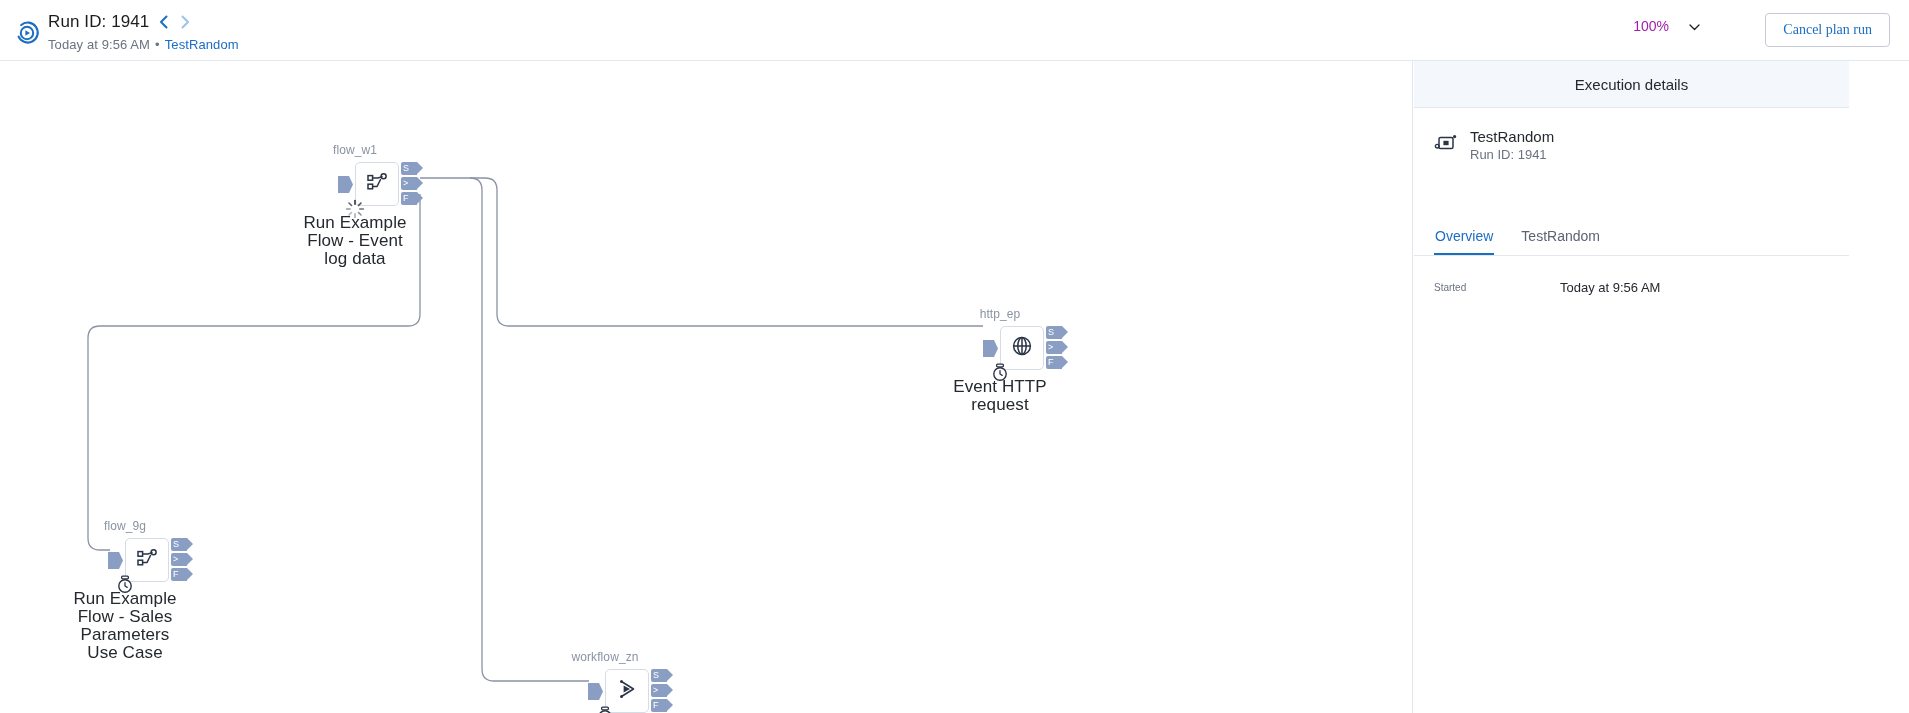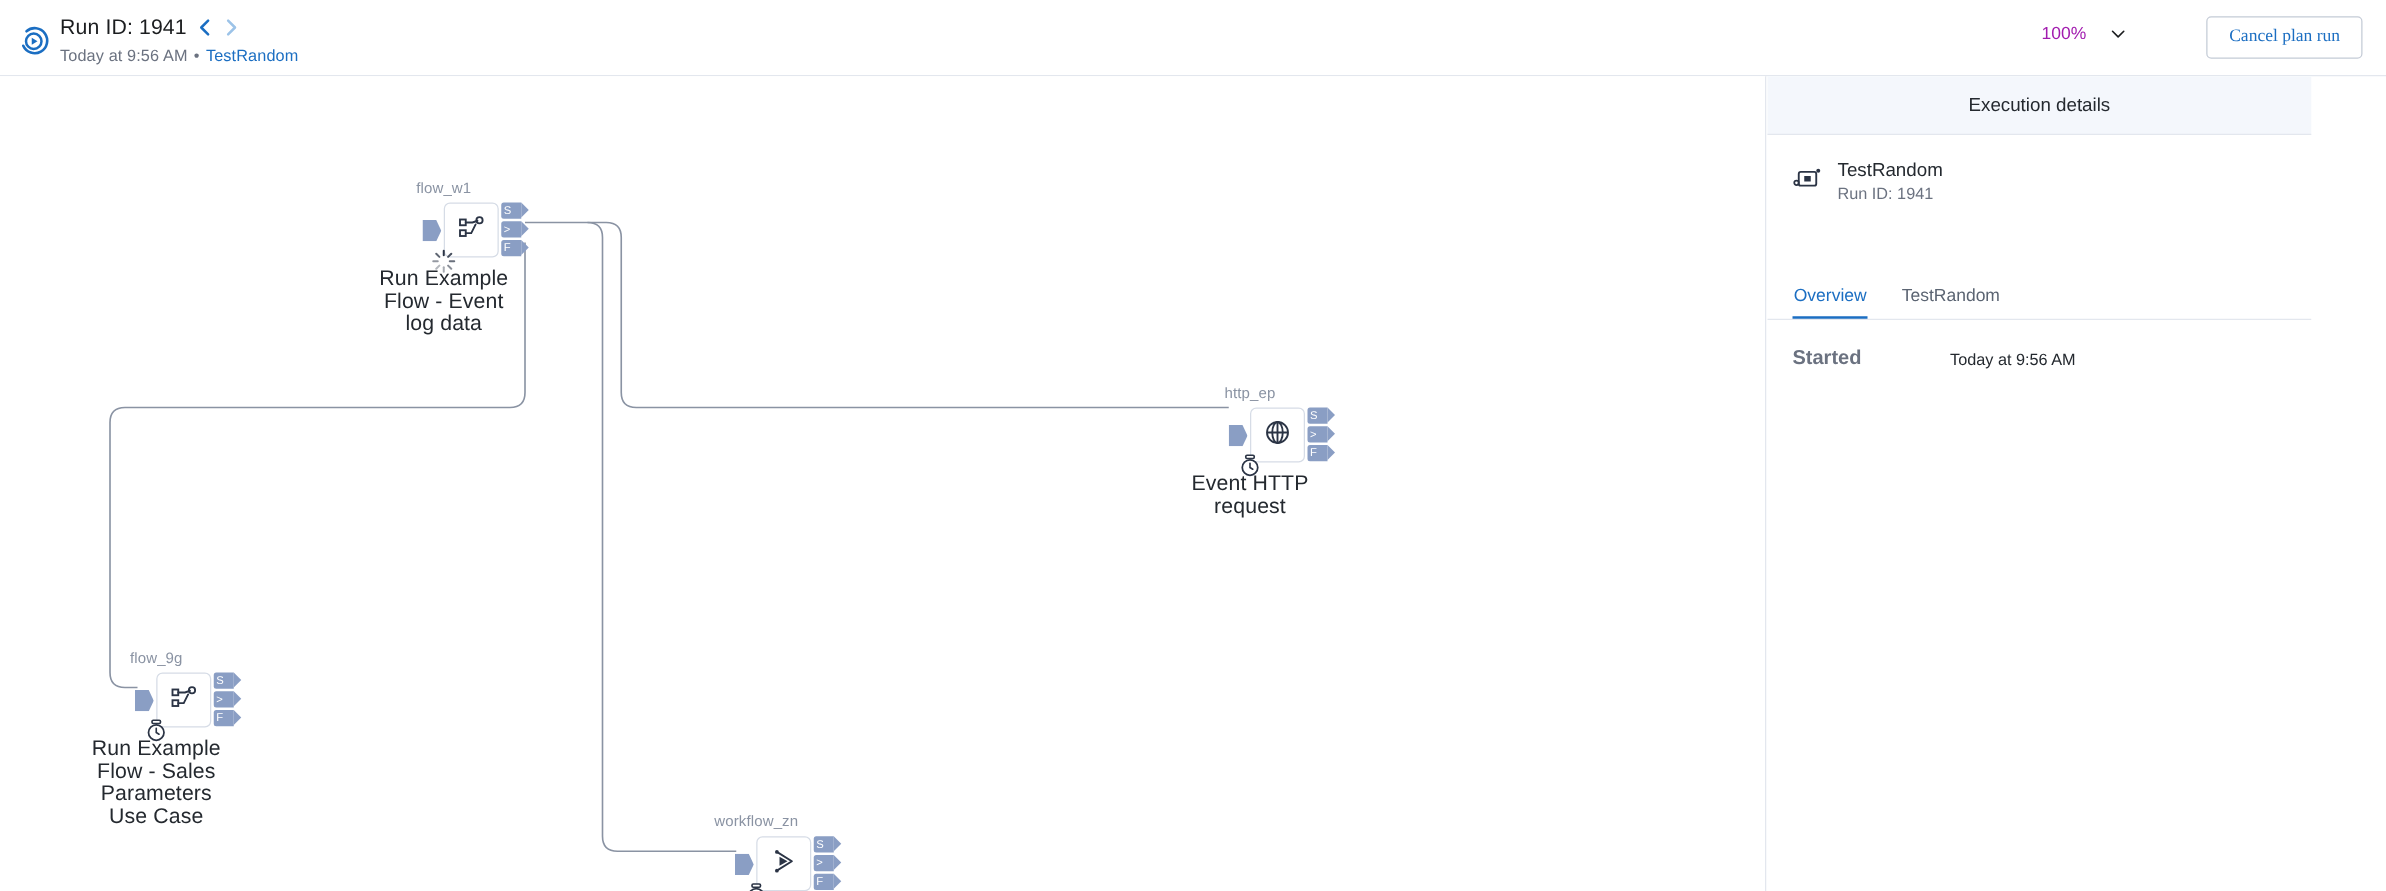--- a/index.html
+++ b/index.html
@@ -135,21 +135,21 @@
     padding: 6px 1px 9px; font-size: 14px; color: #5b6472;
     cursor: pointer; border-bottom: 2px solid transparent; margin-top: 40px;
   }
   .panel-tab.active { color: #1b6ec2; border-bottom-color: #1b6ec2; }
 
   #panel-fields { padding: 16px 20px 0; }
   .panel-field-row {
     display: flex; align-items: center;
     height: 30px; margin-bottom: 9px;
   }
-  .panel-field-key { width: 126px; font-size: 16px; color: #6b7280; font-weight: bold; }
+  .panel-field-key { width: 126px; font-size: 10px; color: #6b7280; }
   .panel-field-val {
     font-size: 13px; color: #24292f;
     display: flex; align-items: center; gap: 7px;
   }
 </style>
 </head>
 <body>
 
 <div id="app-header">
 

